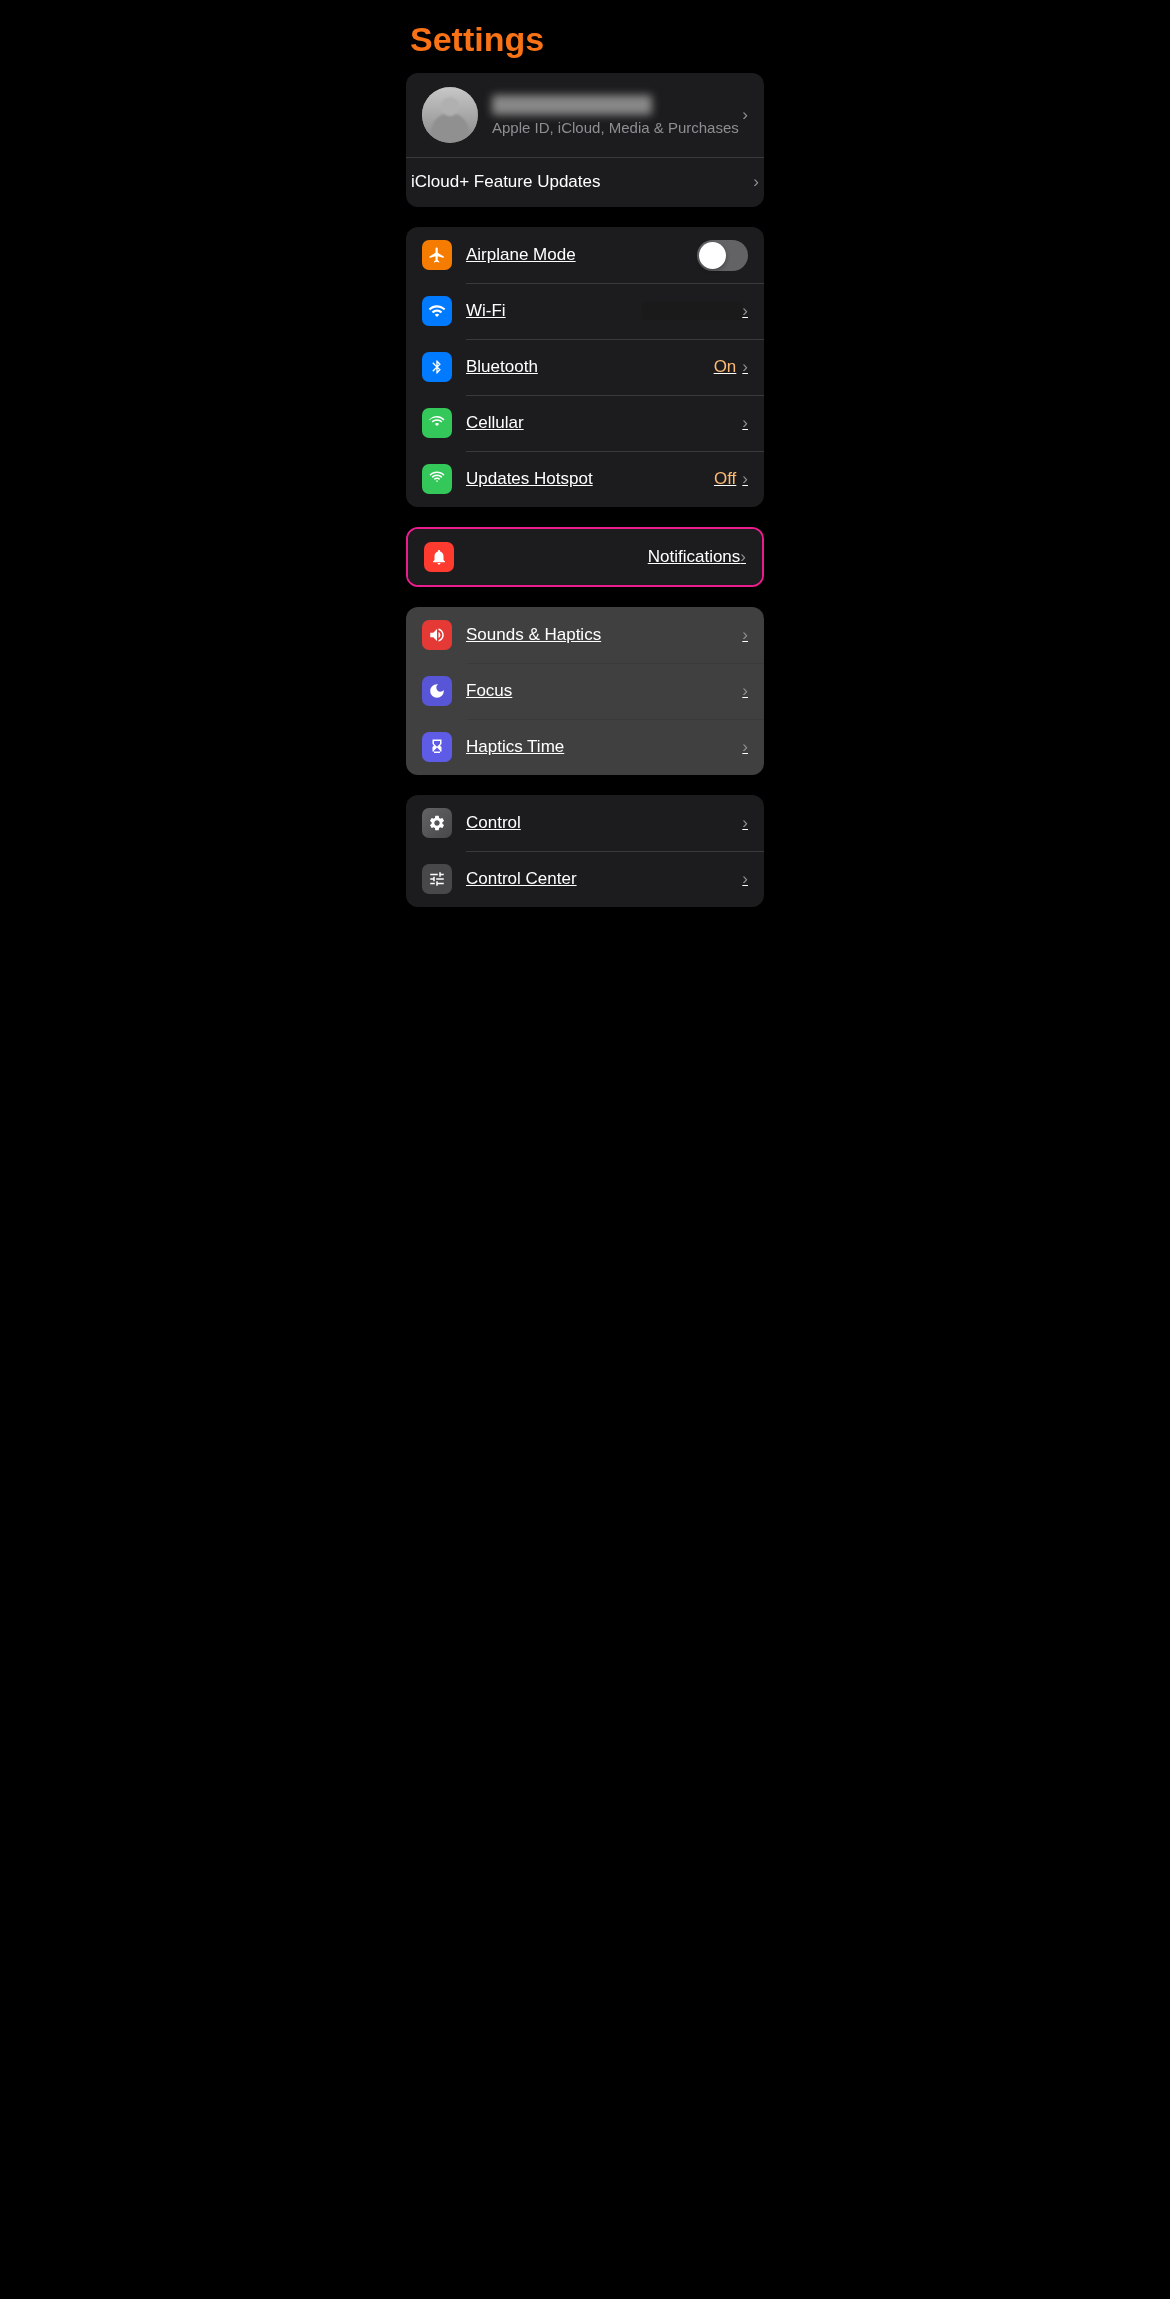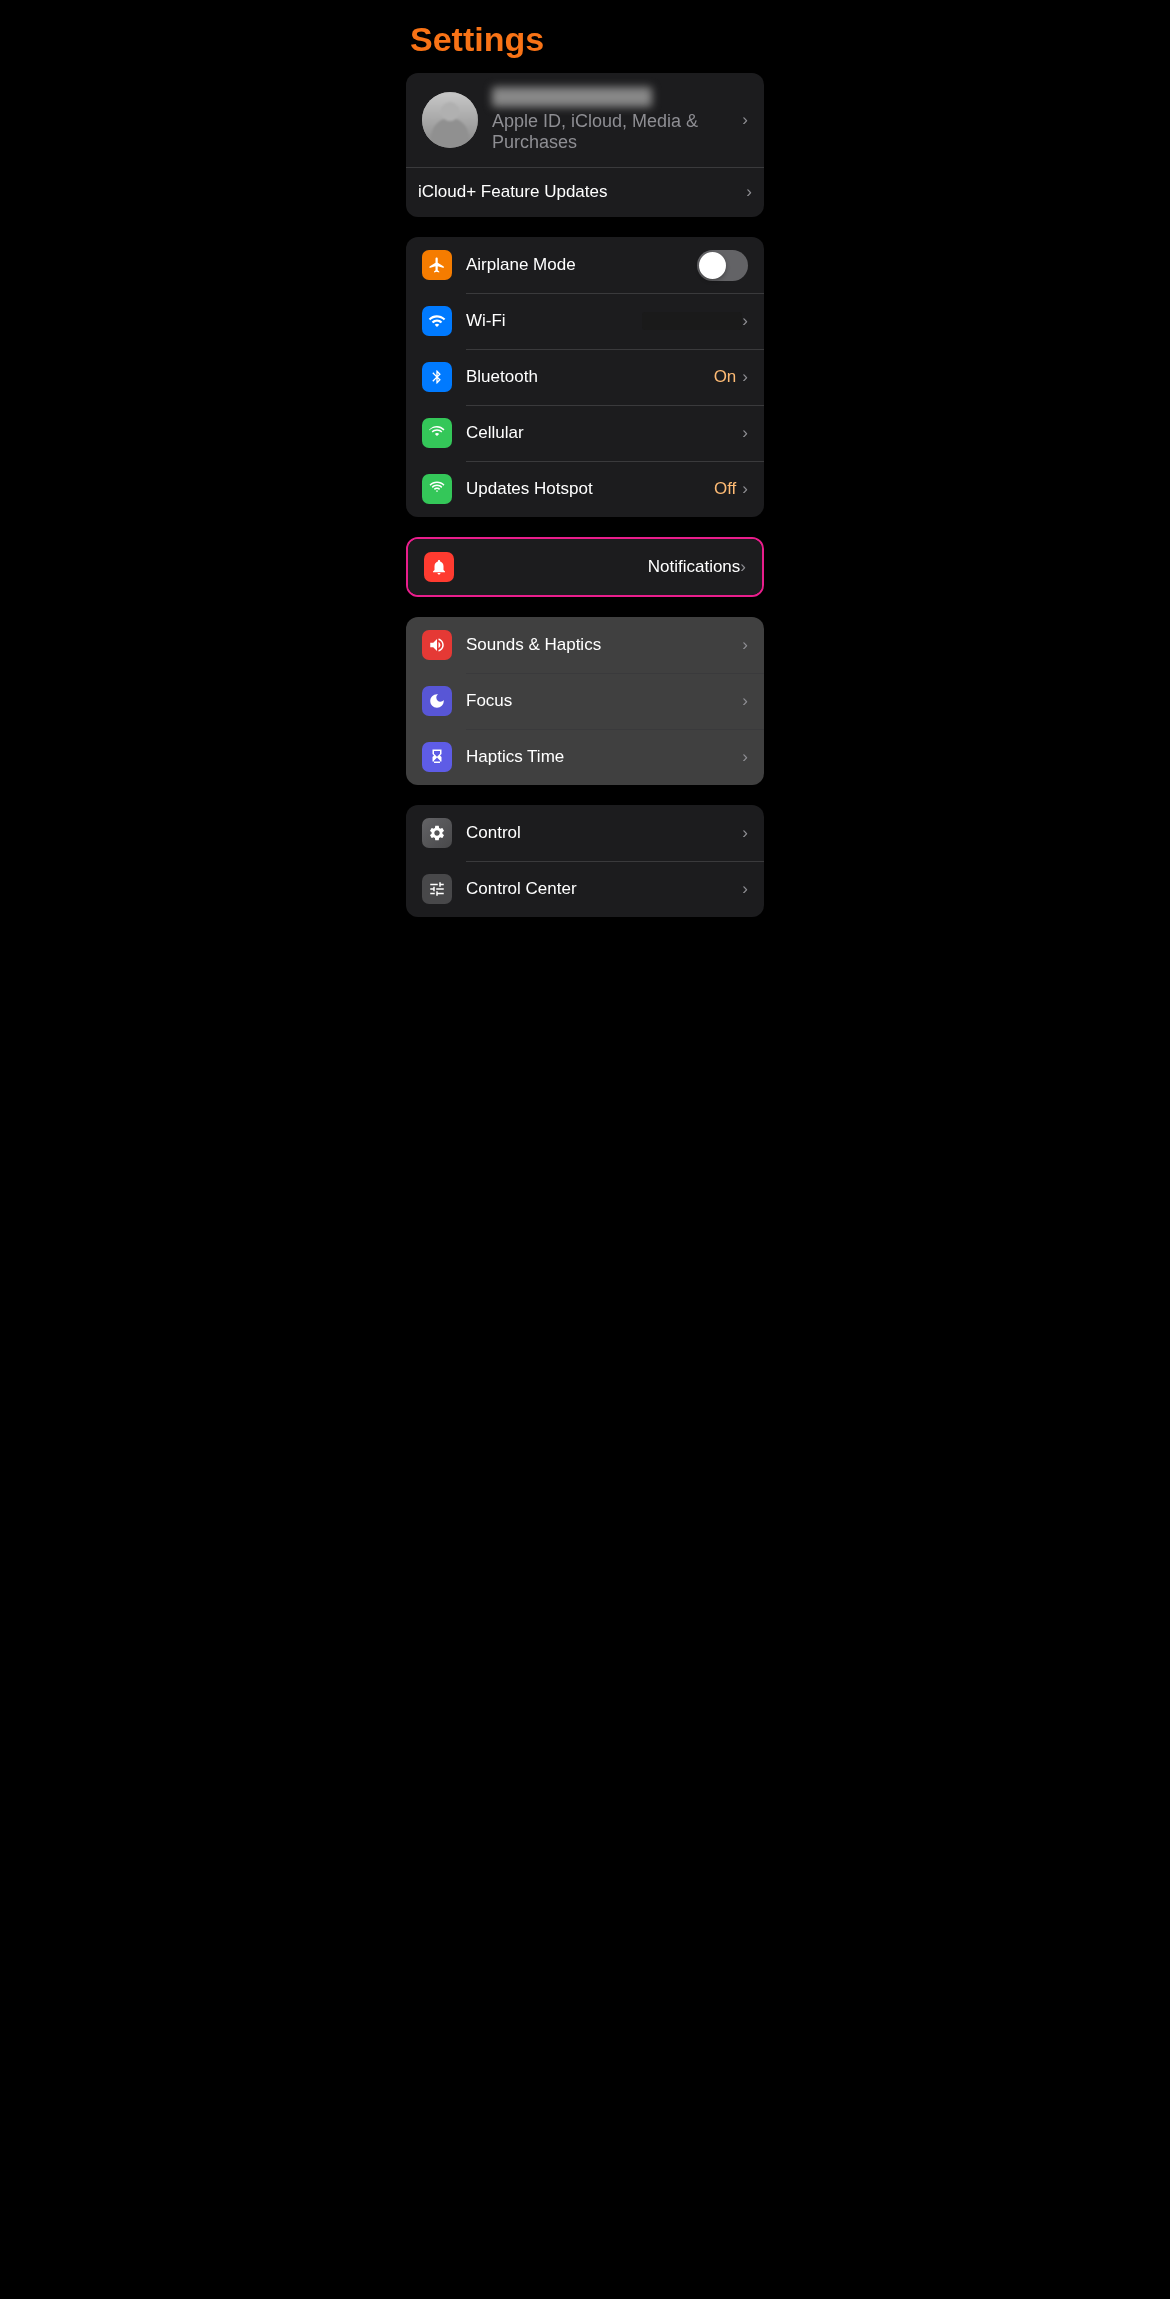--- a/index.html
+++ b/index.html
@@ -33,20 +33,21 @@
       overflow: hidden;
     }
 
     .row {
       display: flex;
       align-items: center;
       padding: 4px 16px;
       min-height: 56px;
       position: relative;
       cursor: pointer;
+      text-decoration: underline;
     }
 
     .row:not(:last-child)::after {
       content: '';
       position: absolute;
       bottom: 0;
       left: 60px;
       right: 0;
       height: 0.5px;
       background-color: #3a3a3c;
@@ -144,28 +145,28 @@
         radial-gradient(circle at 50% 80%, #909090 35%, transparent 36%),
         linear-gradient(180deg, #c8c8c8 0%, #888888 100%);
       filter: blur(1px);
     }
 
     .profile-info {
       flex: 1;
     }
 
     .profile-subtitle {
-      font-size: 18px;
+      font-size: 15px;
       color: #8e8e93;
     }
 
     .icloud-row {
       display: flex;
       align-items: center;
-      padding: 14px 12px;
+      padding: 14px 5px;
       min-height: 50px;
       cursor: pointer;
     }
 
     .icloud-row .row-label {
       font-size: 17px;
     }
 
     
     .icon-orange { background-color: #f57c00; }

